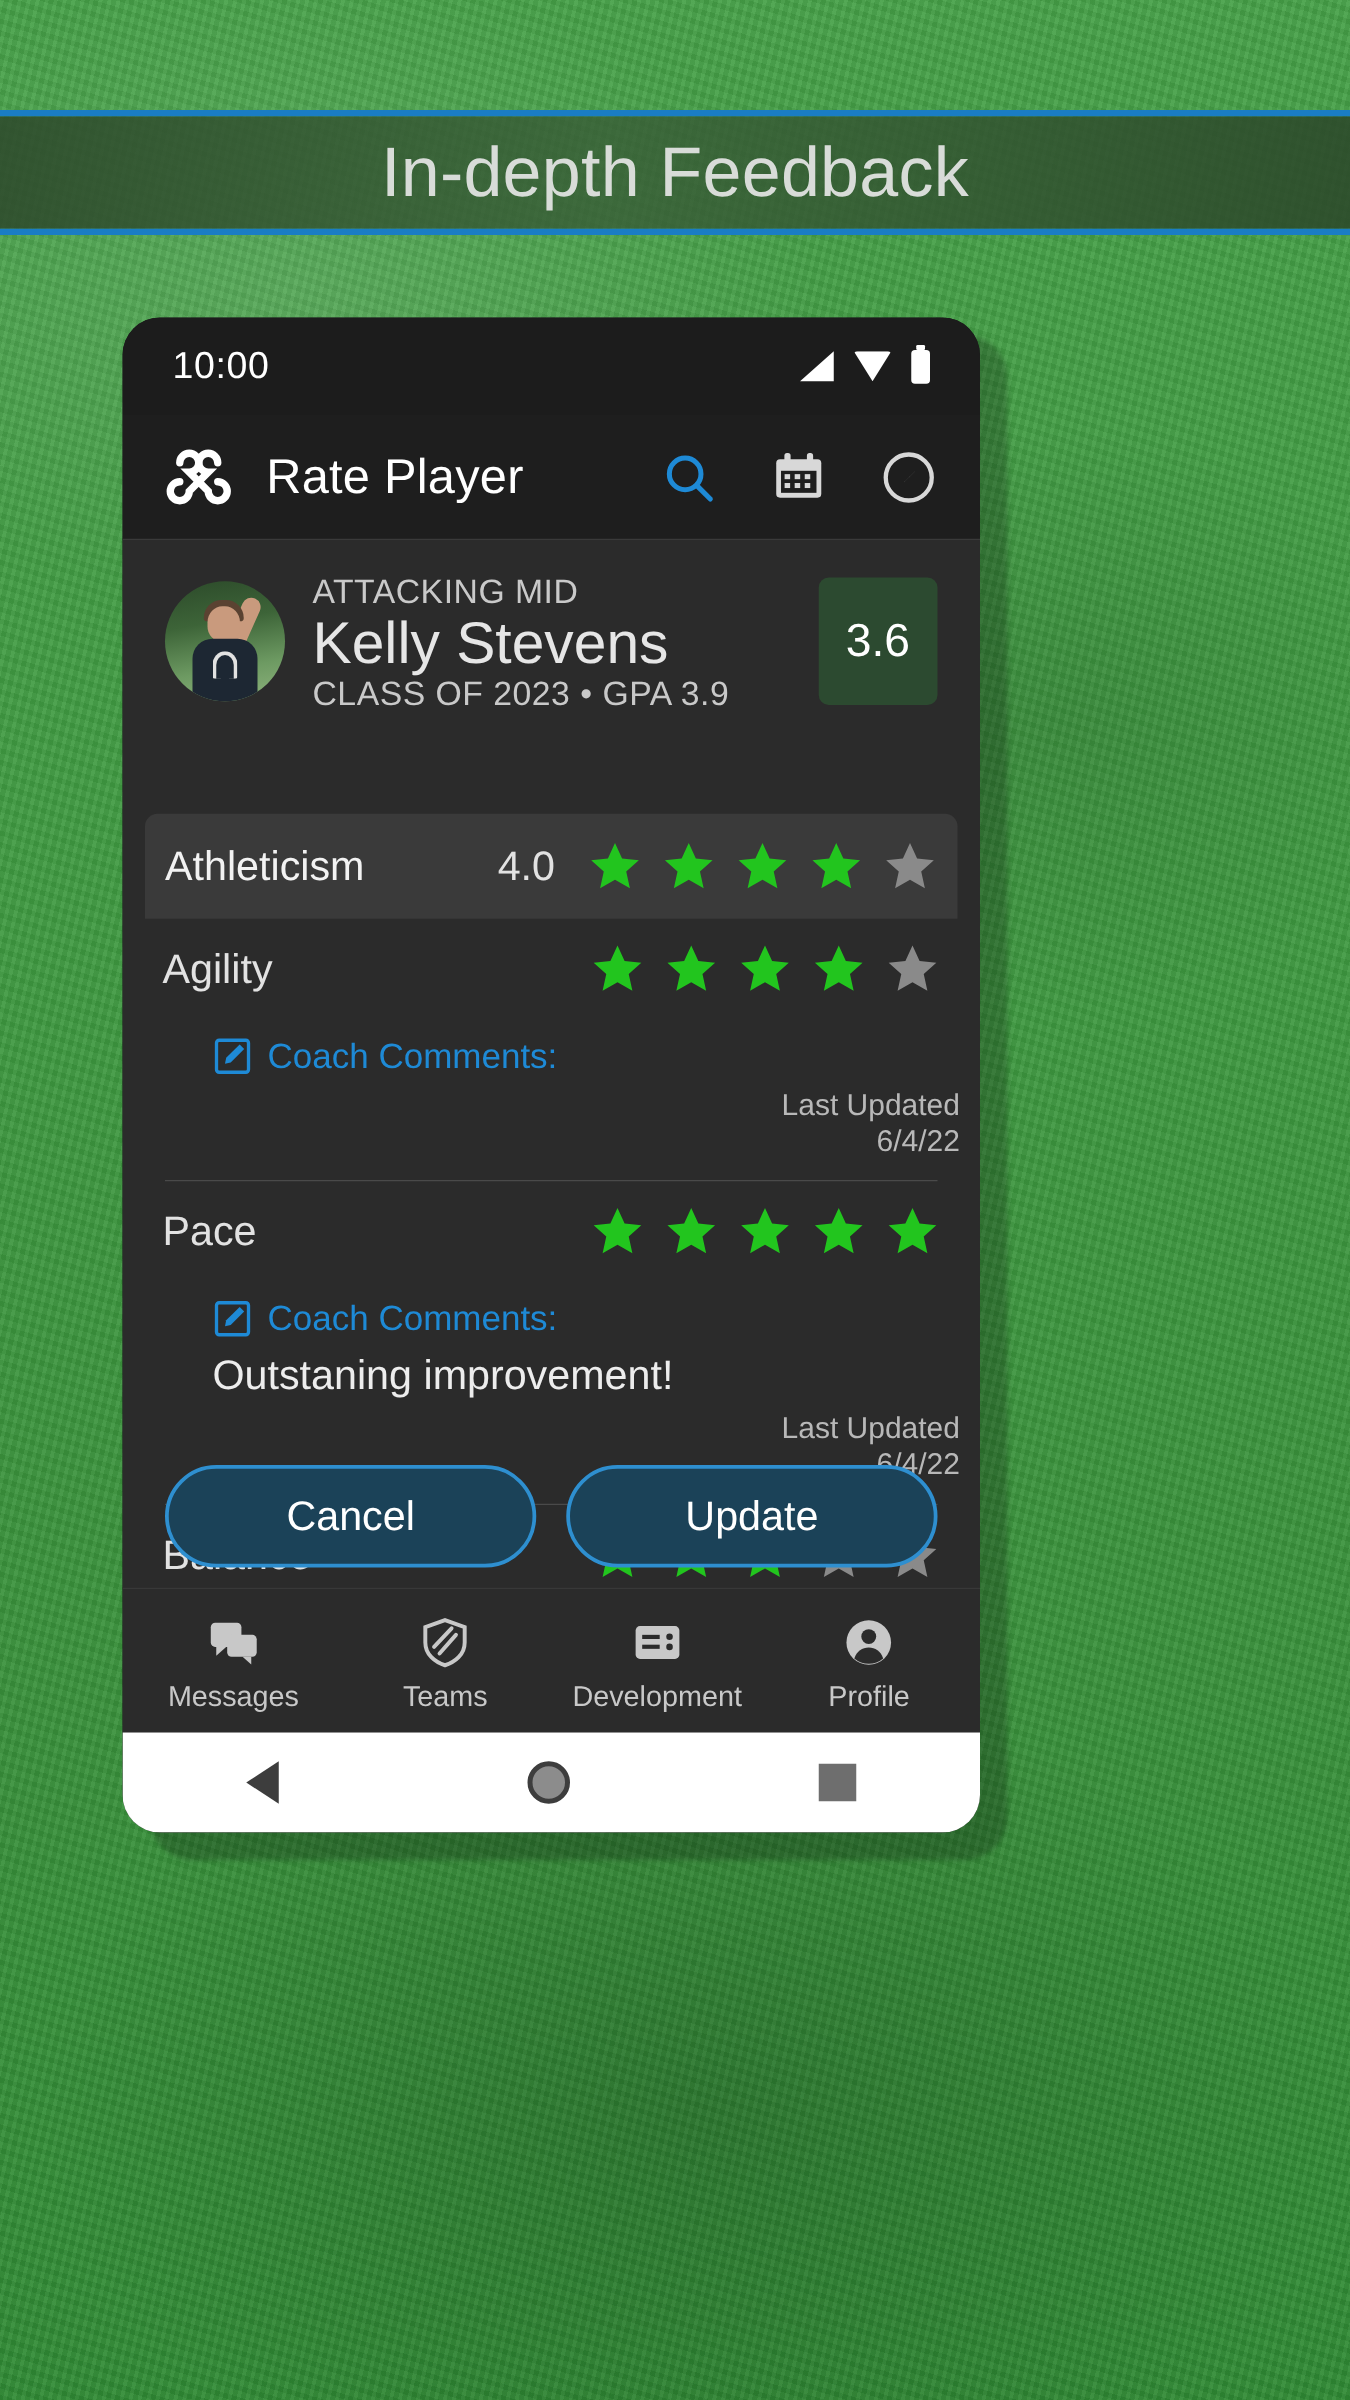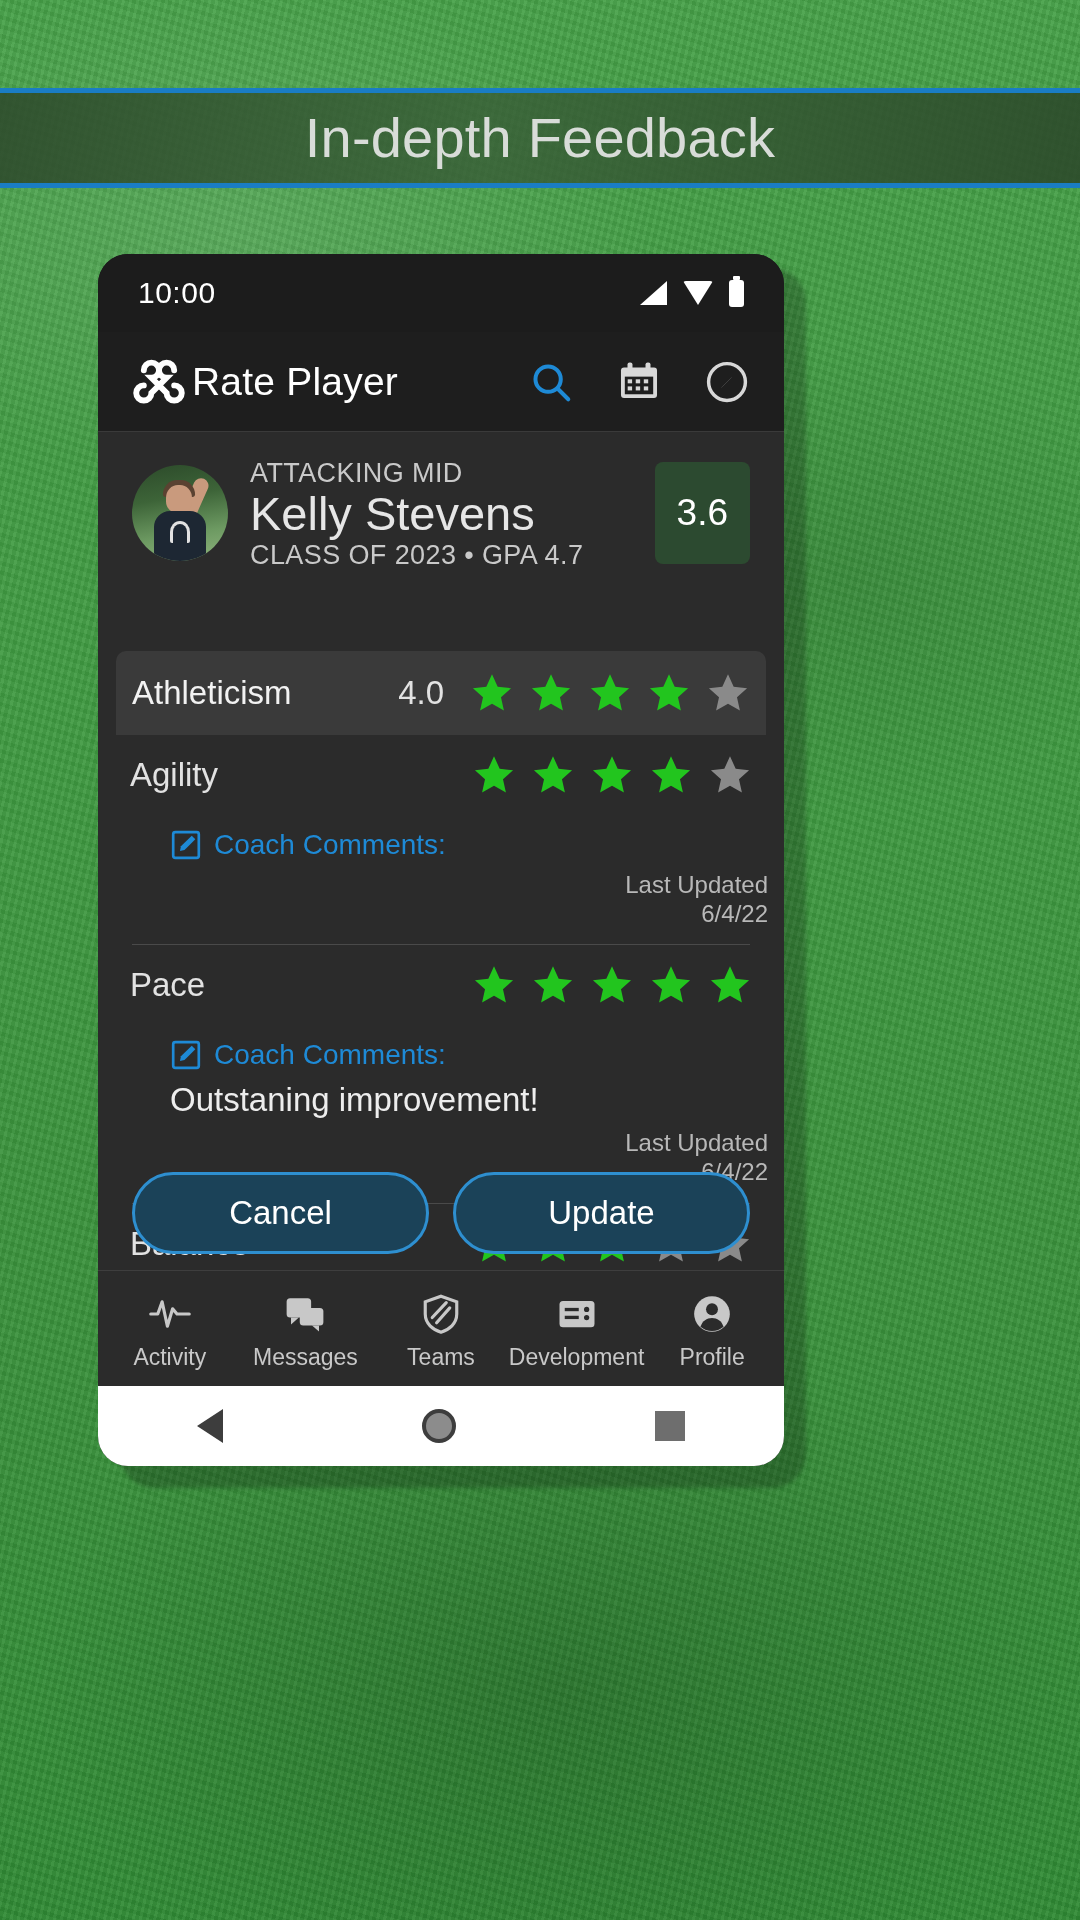--- a/index.html
+++ b/index.html
@@ -73,21 +73,21 @@
   .battery { width:15px;height:27px;background:#fff;border-radius:3px; position:relative; }
   .battery::before{content:"";position:absolute;top:-4px;left:4px;width:7px;height:4px;background:#fff;border-radius:1px;}
 
   
   #appbar {
     height:100px; flex:0 0 auto; background:#1e1e1e;
     display:flex; align-items:center; padding:0 34px;
     border-bottom:1px solid #3a3a3a;
   }
   #app-logo { width:54px;height:54px;flex:0 0 auto; }
-  #app-title { font-size:39px; color:#fff; margin-left:6px; font-weight:400; letter-spacing:.2px; }
+  #app-title { font-size:39px; color:#fff; margin-left:27px; font-weight:400; letter-spacing:.2px; }
   #appbar-actions { margin-left:auto; display:flex; align-items:center; gap:42px; }
   .appbar-icon { width:46px;height:46px; display:block; }
 
   
   #content { flex:1 1 auto; background:#2b2b2b; position:relative; overflow:hidden; }
 
   
   #profile {
     display:flex; align-items:center; padding:24px 34px 10px 34px;
   }
@@ -228,21 +228,21 @@
       <div id="avatar">
         <div class="arm"></div>
         <div class="hair"></div>
         <div class="head"></div>
         <div class="body"></div>
         <div class="medal"></div>
       </div>
       <div id="profile-info">
         <div id="player-position">ATTACKING MID</div>
         <div id="player-name">Kelly Stevens</div>
-        <div id="player-meta">CLASS OF 2023  •  GPA 4.7</div>
+        <div id="player-meta">CLASS OF 2023  •  GPA 3.9</div>
       </div>
       <div id="overall-badge">3.6</div>
     </div>
 
     <div id="ratings">
         <div class="rating-row highlight">
           <div class="rating-label">Athleticism</div>
           <div class="rating-value">4.0</div>
           <div class="stars">
             <svg class="star" viewBox="0 0 24 24">
@@ -349,26 +349,20 @@
         </div>
       </div>
 
     <div id="actions">
       <div class="action-btn">Cancel</div>
       <div class="action-btn">Update</div>
     </div>
   </div>
 
   <div id="bottomnav">
-      <div class="nav-item">
-        <svg class="nav-icon" viewBox="0 0 24 24">
-          <polyline points="1,12 5,12 7.5,5 10.5,19 13.5,9 16,12 23,12" fill="none" stroke="#c8c8c8" stroke-width="1.8" stroke-linecap="round" stroke-linejoin="round"></polyline>
-        </svg>
-        <span class="nav-label">Activity</span>
-      </div>
       <div class="nav-item">
         <svg class="nav-icon" viewBox="0 0 24 24">
           <rect x="1.5" y="3" width="14" height="11" rx="2" fill="#c8c8c8"></rect>
           <path d="M4 14 L4 18 L8.5 14 Z" fill="#c8c8c8"></path>
           <rect x="9" y="8.5" width="13.5" height="10" rx="2" fill="#c8c8c8"></rect>
           <path d="M20 18.5 L20 22 L16 18.5 Z" fill="#c8c8c8"></path>
         </svg>
         <span class="nav-label">Messages</span>
       </div>
       <div class="nav-item">

